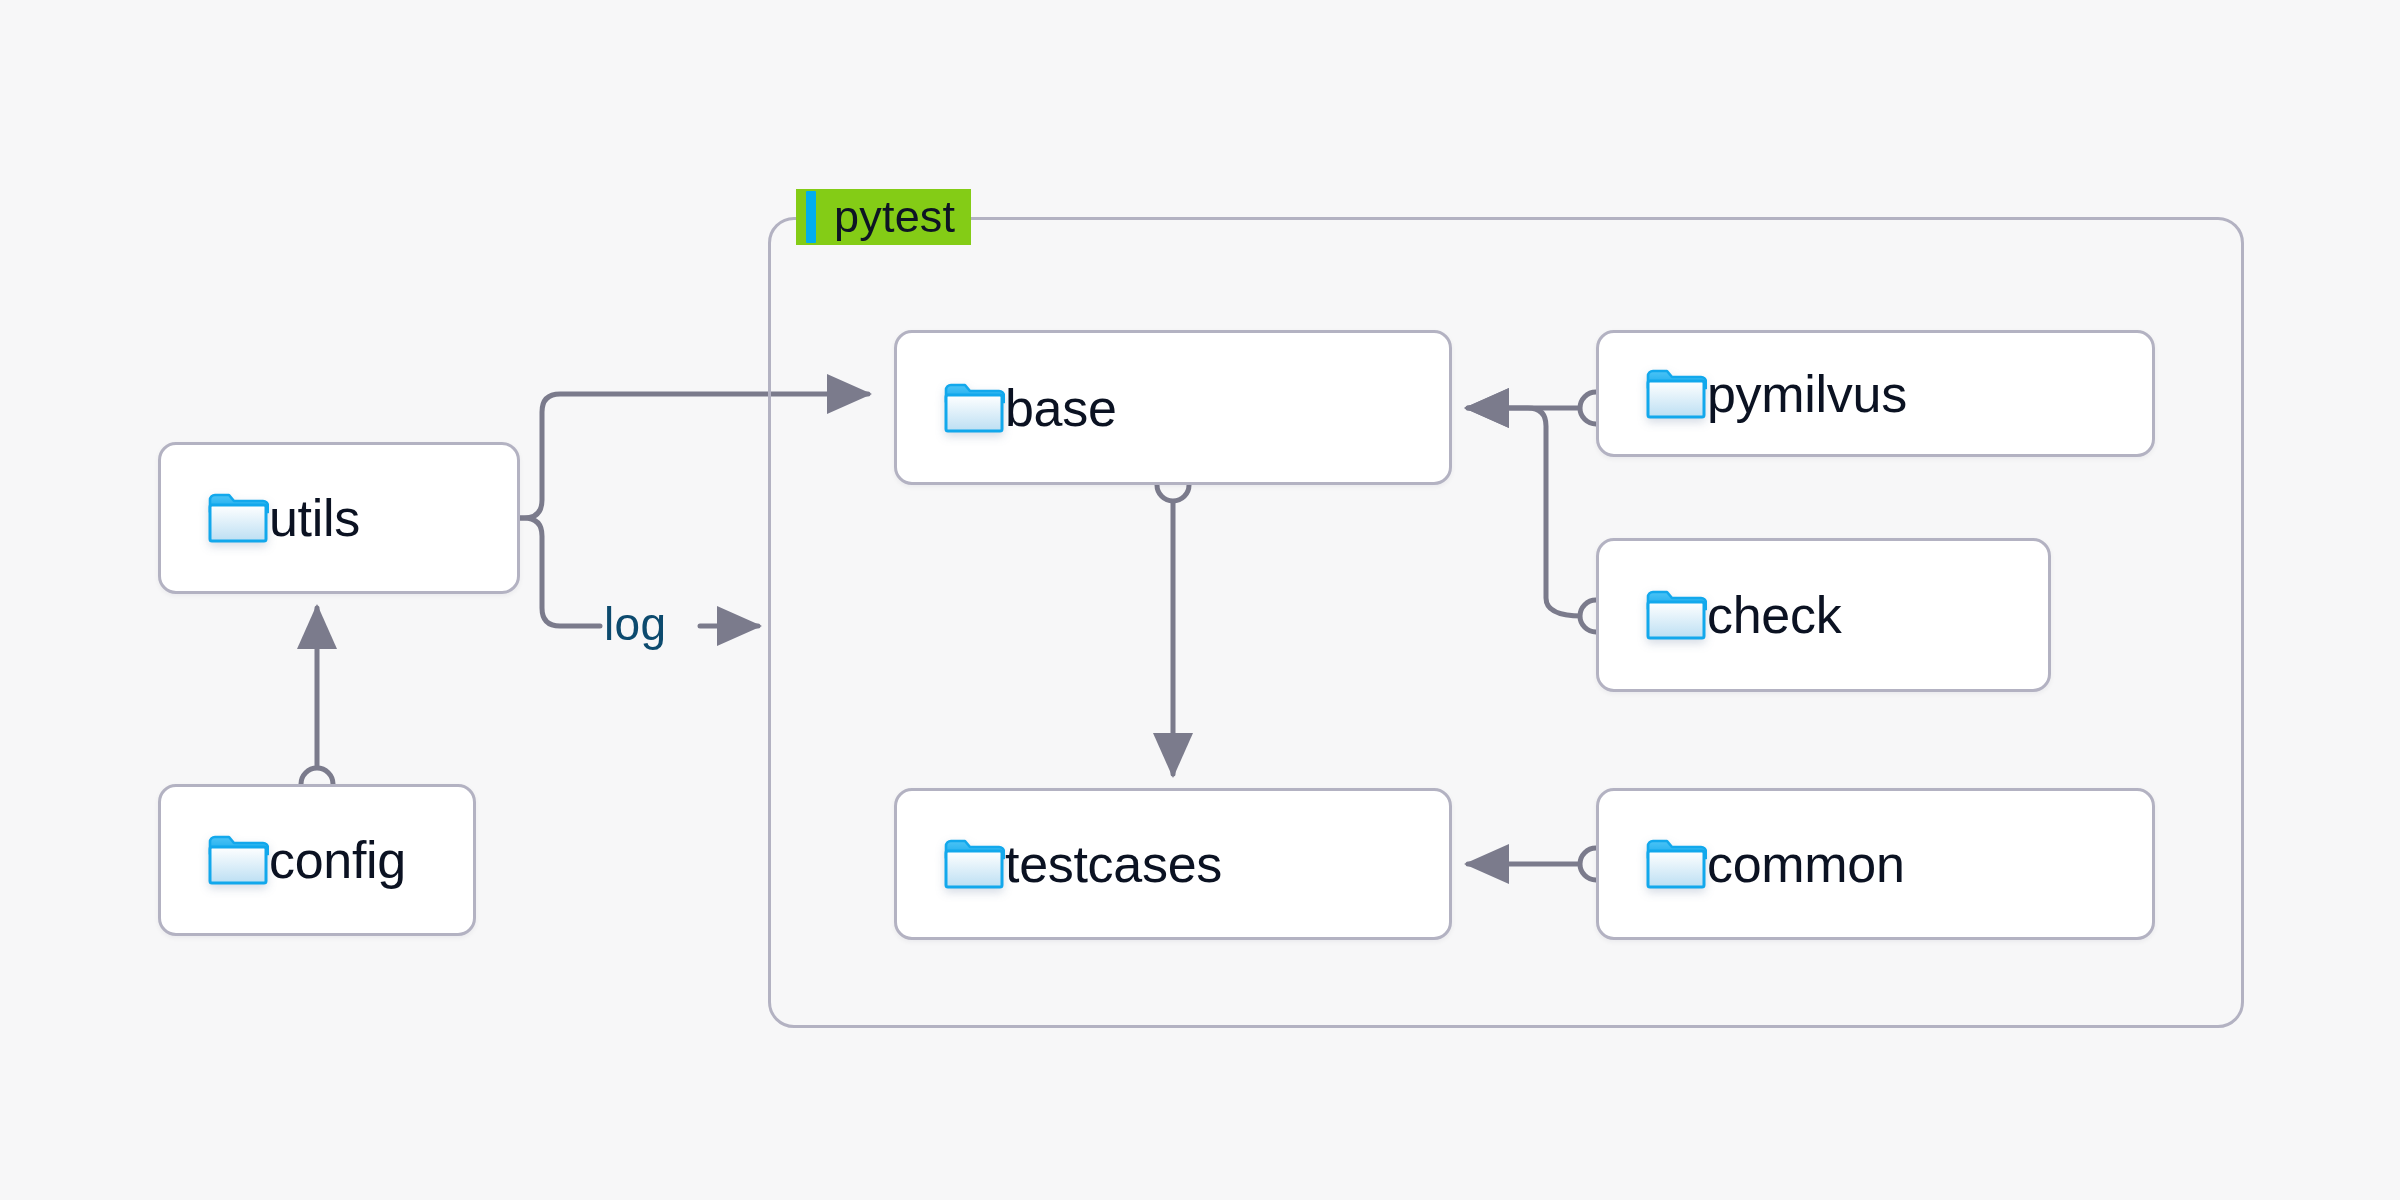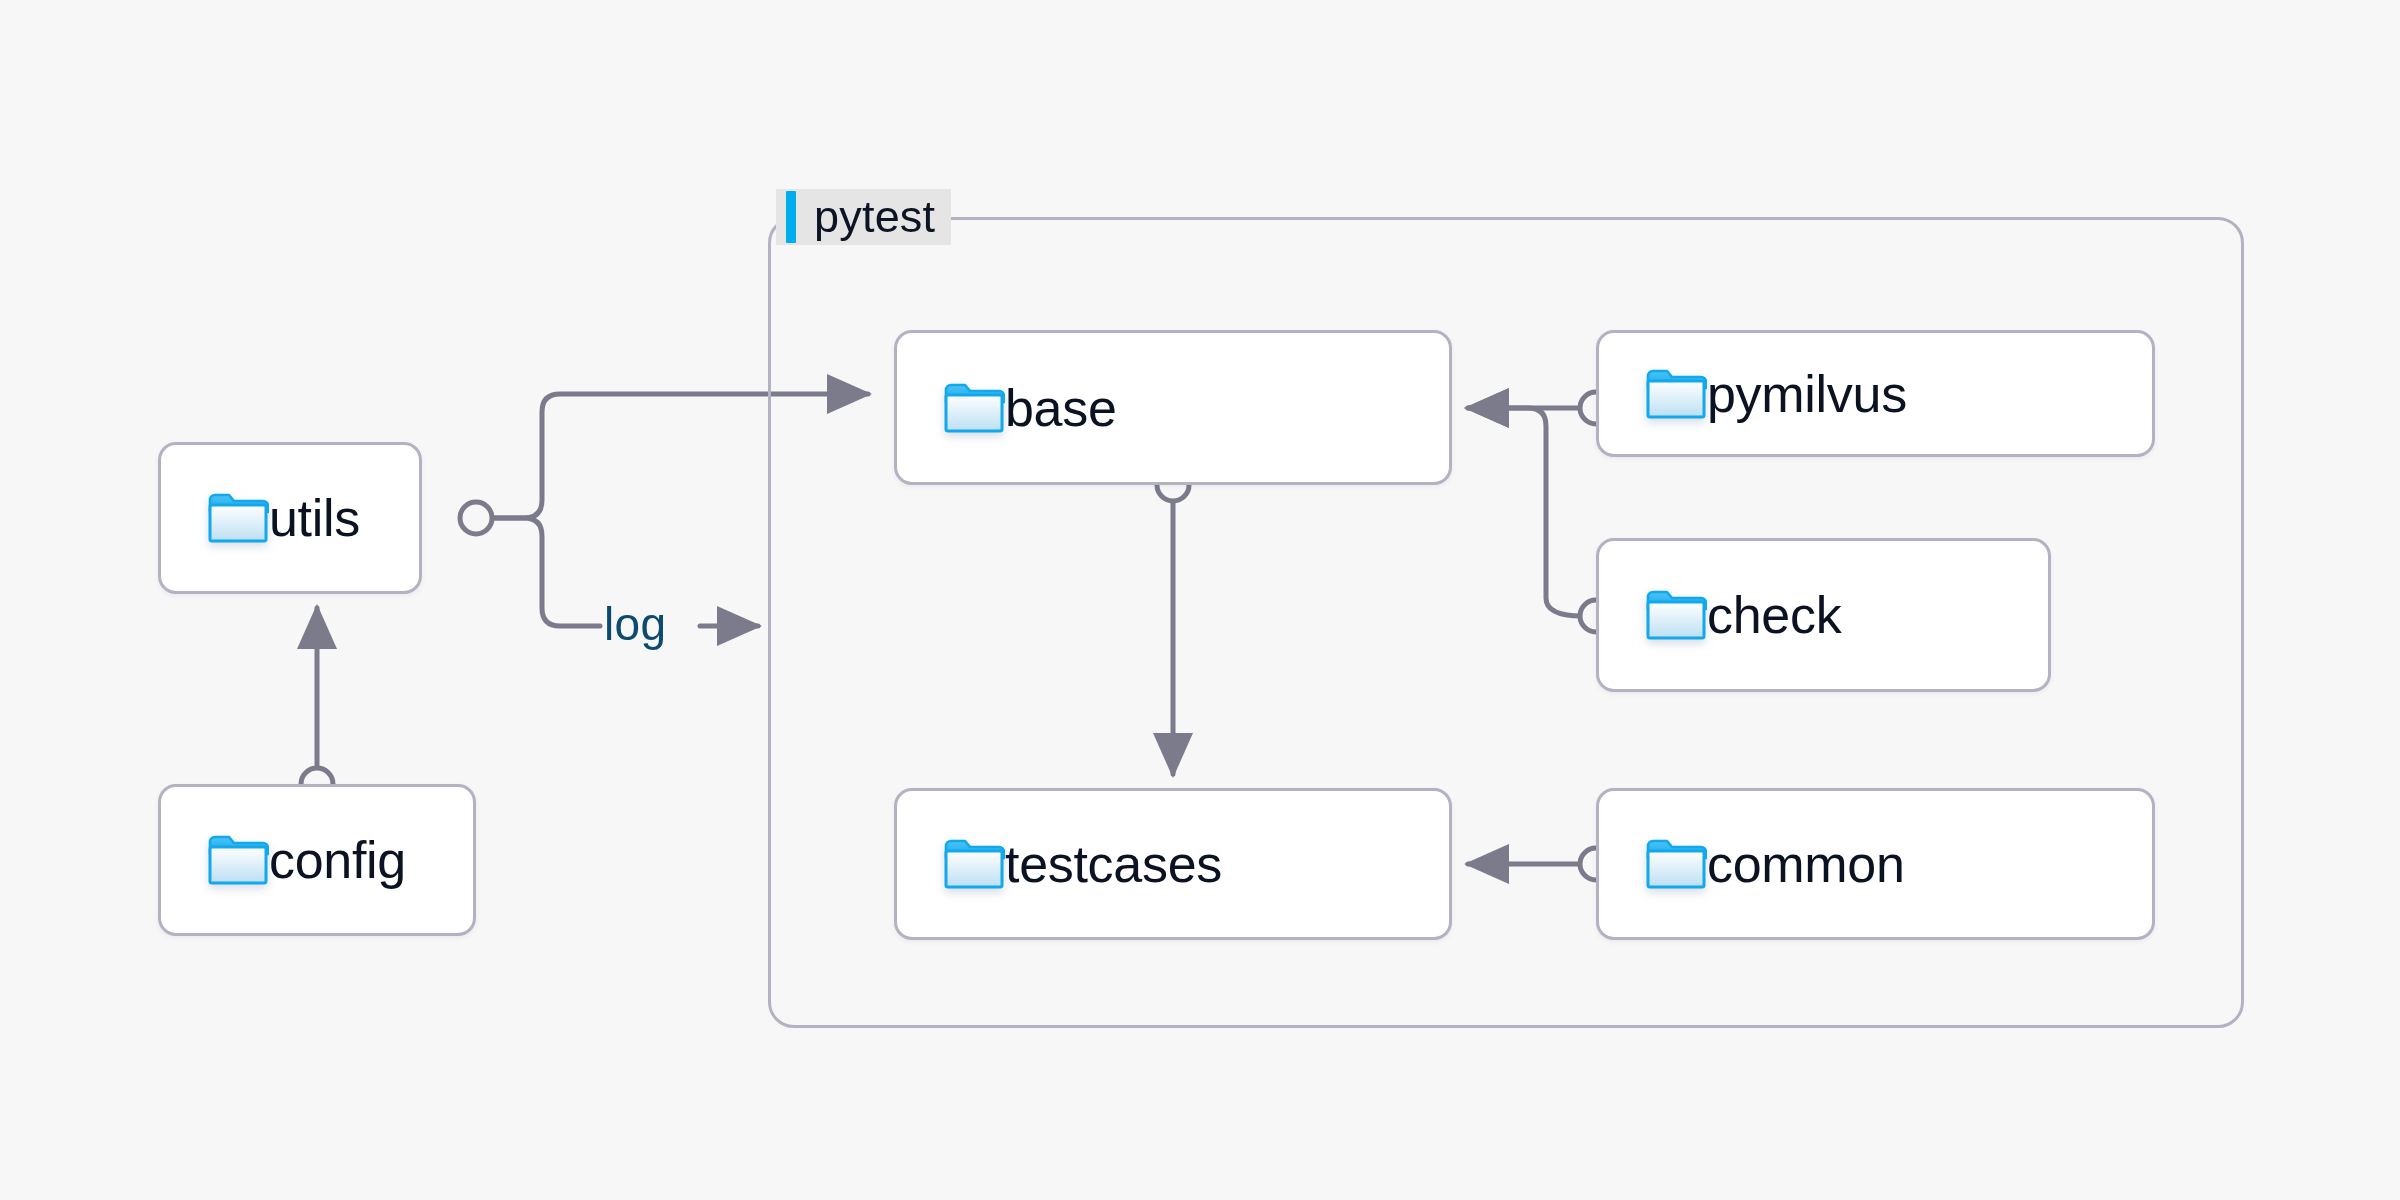--- a/index.html
+++ b/index.html
@@ -142,29 +142,29 @@
       <circle cx="476" cy="518" r="16"></circle>
       <circle cx="317" cy="784" r="16"></circle>
       <circle cx="1173" cy="485" r="16"></circle>
       <circle cx="1596" cy="408" r="16"></circle>
       <circle cx="1596" cy="616" r="16"></circle>
       <circle cx="1596" cy="864" r="16"></circle>
     </g>
   </svg>
 
   <div class="group-box" id="group-box" style="left: 768px; top: 217px; width: 1476px; height: 811px; border-color: rgb(179, 178, 194);"></div>
-  <div class="group-label" id="group-label" style="left: 776px; top: 189px; background: #e5e5e5;">
+  <div class="group-label" id="group-label" style="left: 796px; top: 189px; background: #84cc16;">
     <span class="accent-bar" style="background: rgb(0, 174, 239);"></span>
     <span class="group-title">pytest</span>
   </div>
 
   <div class="edge-label" style="left:604px; top:597px;">log</div>
 
   <div id="node-host">
-      <div class="node" style="left: 158px; top: 442px; width: 264px; height: 152px; background: rgb(255, 255, 255); border-color: rgb(179, 178, 194);">
+      <div class="node" style="left: 158px; top: 442px; width: 362px; height: 152px; background: rgb(255, 255, 255); border-color: rgb(179, 178, 194);">
         <div class="node-inner">
           <svg class="folder-icon" viewBox="0 0 62 52">
             <path d="M3 8 a5 5 0 0 1 5 -5 h14 l5 6 h29 a5 5 0 0 1 5 5 v6 H3 z" fill="url(#folderTabGrad)" stroke="#12a8ec" stroke-width="2.6" stroke-linejoin="round"></path>
             <rect x="3" y="13" width="56" height="36" rx="2" fill="url(#folderGrad)" stroke="#12a8ec" stroke-width="3"></rect>
           </svg>
           <span class="node-label" style="color: rgb(11, 18, 34);">utils</span>
         </div>
       </div>
       <div class="node" style="left: 158px; top: 784px; width: 318px; height: 152px; background: rgb(255, 255, 255); border-color: rgb(179, 178, 194);">
         <div class="node-inner">

